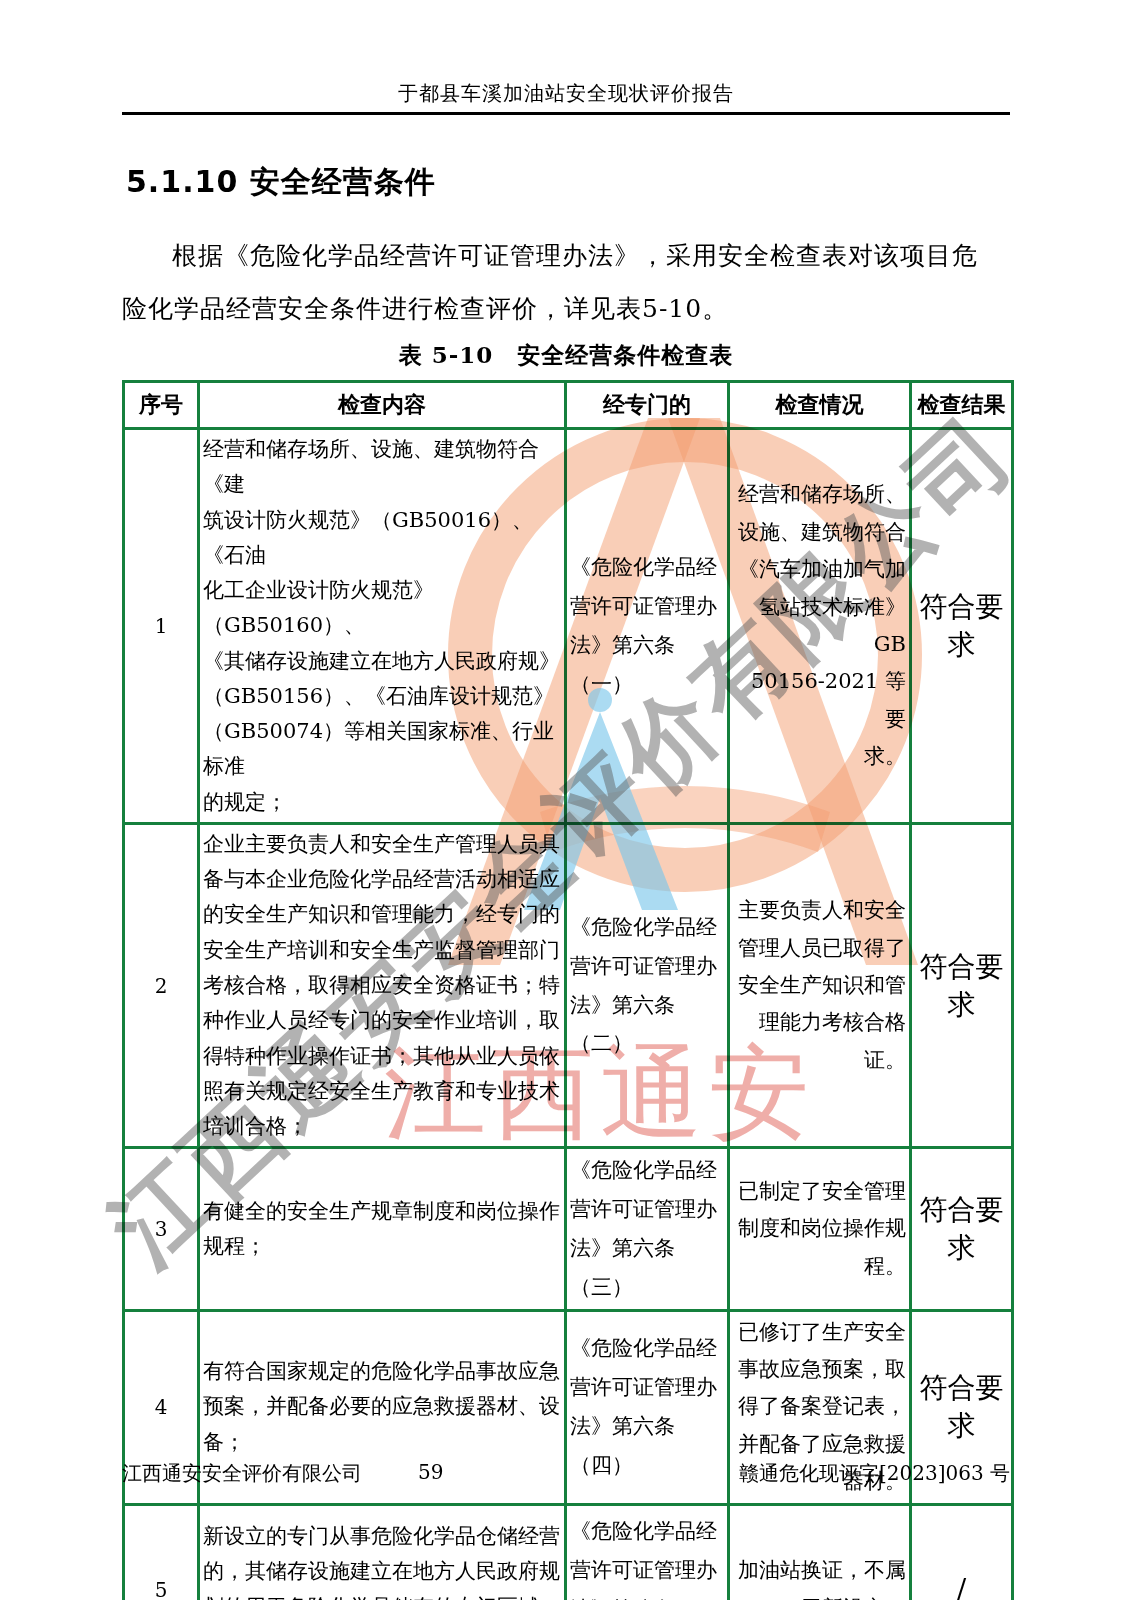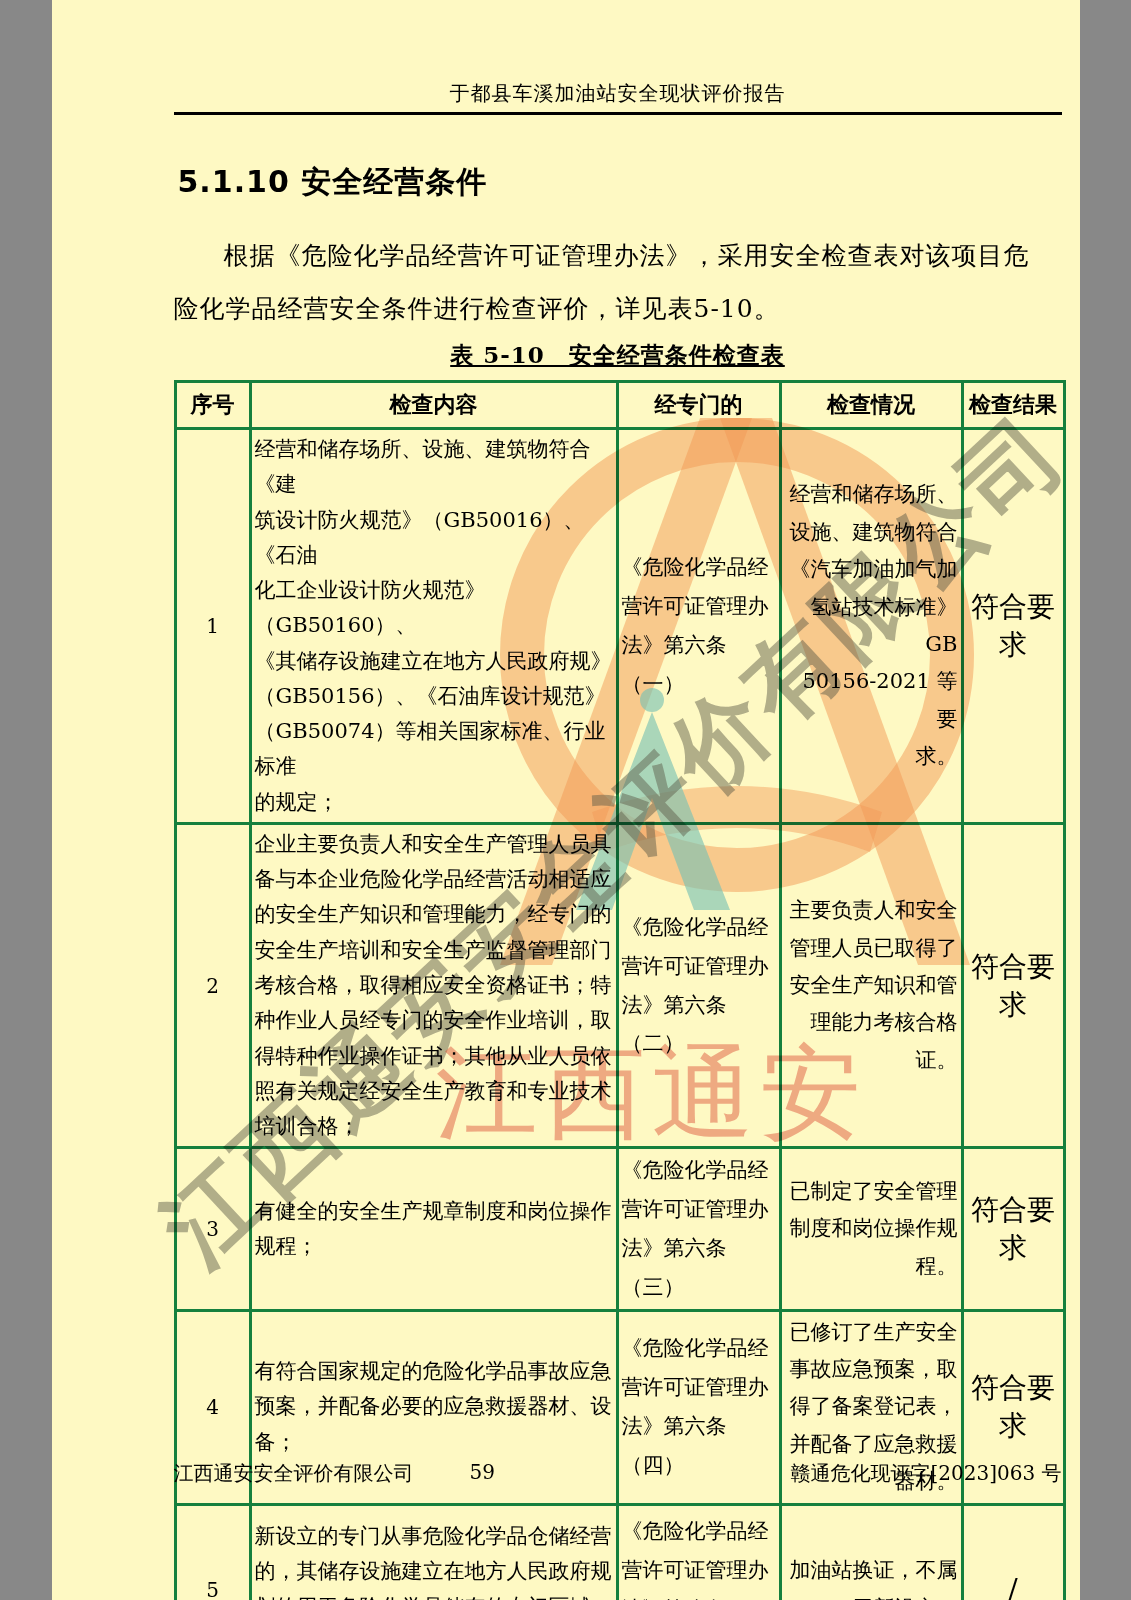--- a/index.html
+++ b/index.html
@@ -1,20 +1,20 @@
 <!DOCTYPE html>
 <html><head>
 <meta charset="utf-8">
 <style>
   html,body { margin:0; padding:0; background:#888; }
   .page {
     position:relative;
-    width:1028px; height:1600px;
+    width:1131px; height:1600px;
     margin:0 auto;
-    background:#fef9c3;
+    background:#ffffff;
     overflow:hidden;
     font-family:"DejaVu Serif","Liberation Serif",serif;
     color:#000;
   }
   
   .running-header {
     position:absolute; top:80px; left:122px; width:888px;
     text-align:center; font-size:20px; letter-spacing:1px;
   }
   .header-rule {
@@ -29,21 +29,21 @@
   }
   
   .body-par {
     position:absolute; top:230px; left:122px; width:892px;
     font-size:25px; line-height:2.1;
     text-indent:2em; white-space:pre-line; letter-spacing:1px;
   }
   
   .table-caption {
     position:absolute; top:340px; left:122px; width:888px;
-    text-align:center; font-weight:bold; font-size:23px; letter-spacing:1px;text-decoration:underline;
+    text-align:center; font-weight:bold; font-size:23px; letter-spacing:1px;
   }
   
   table.check {
     position:absolute; top:380px; left:122px;
     width:889px; border-collapse:collapse; table-layout:fixed;
   }
   table.check th, table.check td {
     border:3px solid #15803d; vertical-align:middle;
     overflow:hidden; padding:2px 3px; box-sizing:border-box;
   }

